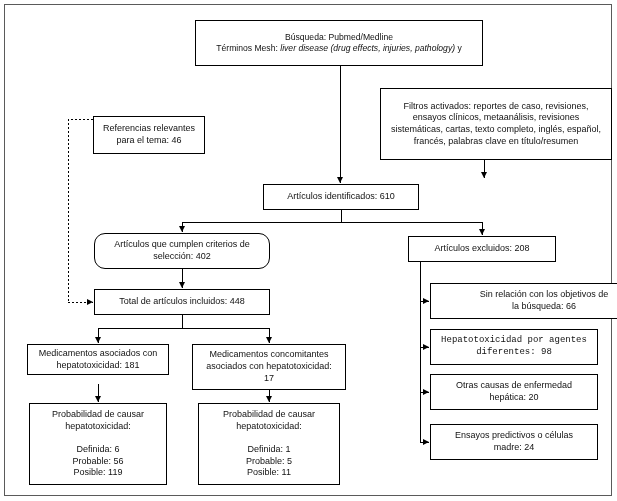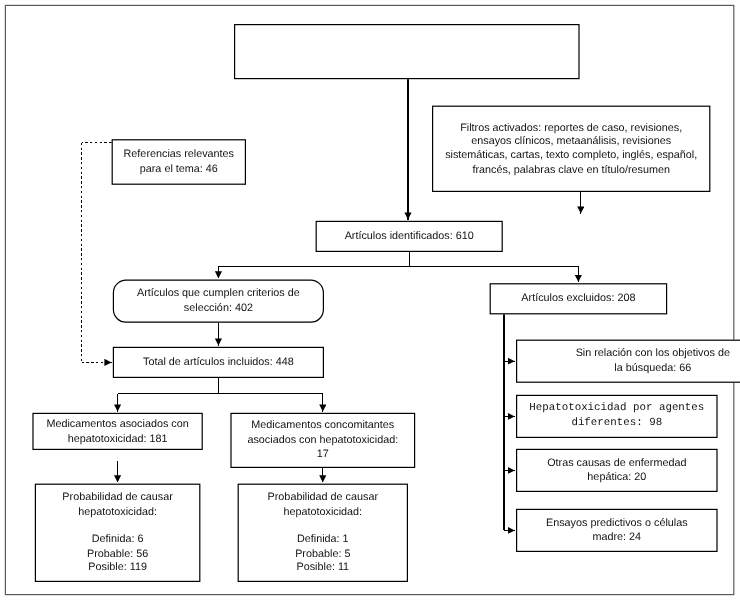--- a/index.html
+++ b/index.html
@@ -94,29 +94,31 @@
   </g>
   <g>
     <line class="dash" x1="93" y1="119" x2="68" y2="119"></line>
     <line class="dash" x1="68" y1="119" x2="68" y2="302"></line>
     <line class="dash" x1="68" y1="302" x2="93" y2="302" marker-end="url(#ah)"></line>
   </g>
 </svg>
 
 <div class="box" style="left:195px; top:20px; width:288px; height:46px;">
   <div class="small">
+    <div class="nowrap">Búsqueda: Pubmed/Medline</div>
+    <div class="nowrap"><span>Términos Mesh: </span><span class="it">liver disease (drug effects, injuries, pathology)</span><span> y</span></div>
   </div>
 </div>
 
 <div class="box" style="left:93px; top:100px; width:112px; height:38px;margin-top:16px;">
   <div class="pre">Referencias relevantes
 para el tema: 46</div>
 </div>
 
-<div class="box" style="left:360px; top:88px; width:232px; height:72px; padding:3px 5px;">
+<div class="box" style="left:380px; top:88px; width:232px; height:72px; padding:3px 5px;">
   <div>Filtros activados: reportes de caso, revisiones, ensayos clínicos, metaanálisis, revisiones sistemáticas, cartas, texto completo, inglés, español, francés, palabras clave en título/resumen</div>
 </div>
 
 <div class="box" style="left:263px; top:184px; width:156px; height:26px;">
   <div class="nowrap">Artículos identificados: 610</div>
 </div>
 
 <div class="box" style="left:94px; top:233px; width:176px; height:36px;border-radius:11px;">
   <div class="pre">Artículos que cumplen criterios de
 selección: 402</div>

